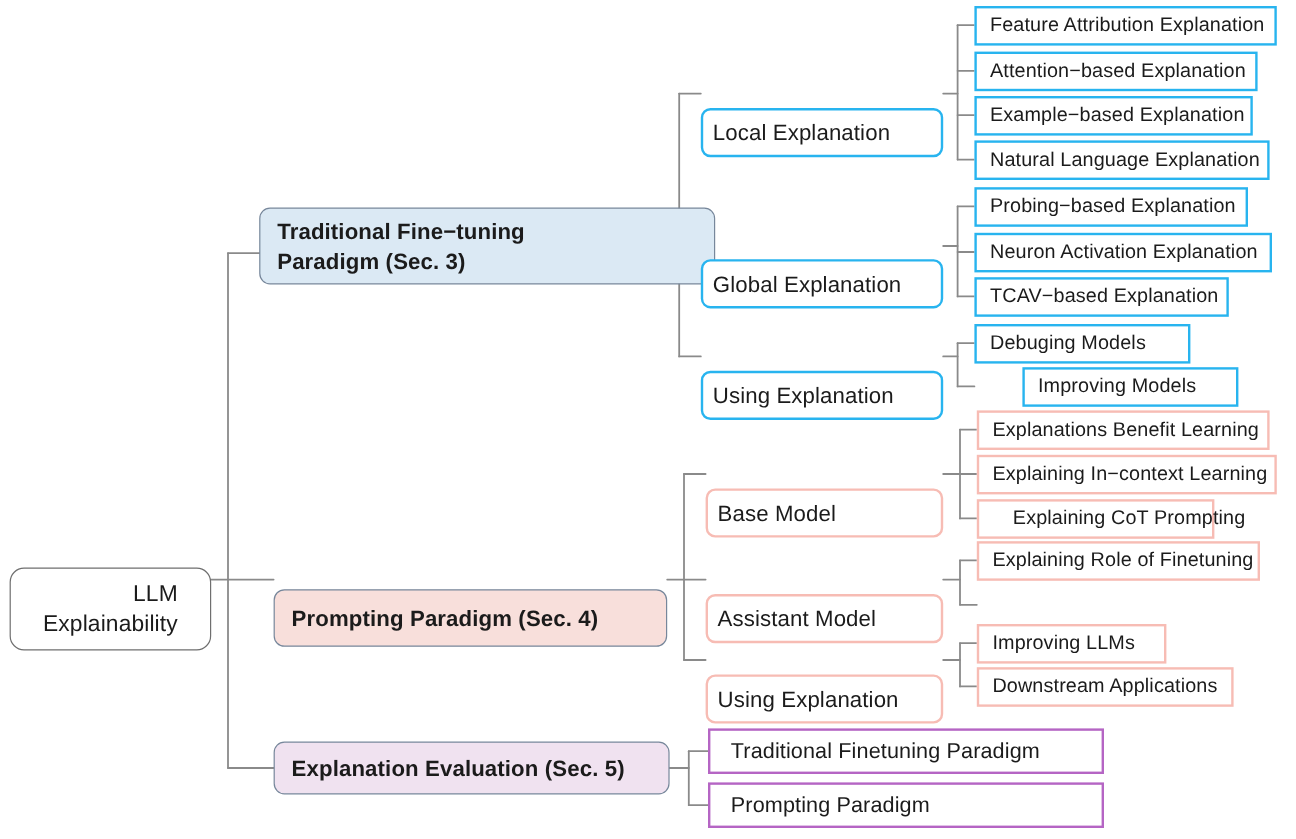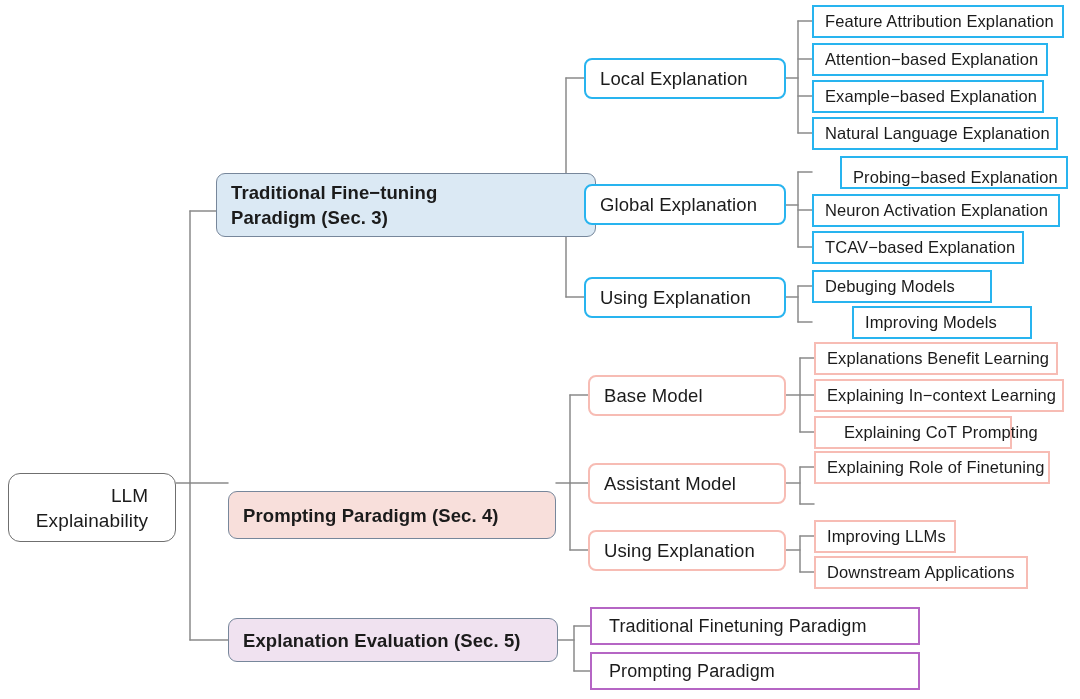--- a/index.html
+++ b/index.html
@@ -50,21 +50,22 @@
   .n-sec.blue{background:#dbe9f4;}
   .n-sec.pink{background:#f8dfdb;}
   .n-sec.purple{background:#f0e2f0;}
 
   
   .n-cat{
     background:#ffffff;
     border-width:2.2px;
     border-style:solid;
     font-size:18.5px;
-    padding-left:14px;
+    padding-left:8px;
+    margin-top:32px;
   }
   .n-cat.blue{border-color:#28b4ef;}
   .n-cat.pink{border-color:#f7bcb4;}
 
   
   .n-leaf{
     background:#ffffff;
     border-width:2.2px;
     border-style:solid;
     border-radius:0;
@@ -172,21 +173,21 @@
   <div class="node n-leaf blue" style="left:812px;top:43px;width:236px;height:33px;">
     <span class="lbl">Attention−based Explanation</span>
   </div>
   <div class="node n-leaf blue" style="left:812px;top:80px;width:232px;height:33px;">
     <span class="lbl">Example−based Explanation</span>
   </div>
   <div class="node n-leaf blue" style="left:812px;top:117px;width:246px;height:33px;">
     <span class="lbl">Natural Language Explanation</span>
   </div>
 
-  <div class="node n-leaf blue" style="left:840px;top:156px;width:228px;height:33px;align-items:flex-end;">
+  <div class="node n-leaf blue" style="left:812px;top:156px;width:228px;height:33px;">
     <span class="lbl">Probing−based Explanation</span>
   </div>
   <div class="node n-leaf blue" style="left:812px;top:194px;width:248px;height:33px;">
     <span class="lbl">Neuron Activation Explanation</span>
   </div>
   <div class="node n-leaf blue" style="left:812px;top:231px;width:212px;height:33px;">
     <span class="lbl">TCAV−based Explanation</span>
   </div>
 
   <div class="node n-leaf blue" style="left:812px;top:270px;width:180px;height:33px;">
@@ -217,21 +218,21 @@
     <span class="lbl">Explaining In−context Learning</span>
   </div>
   <div class="node n-leaf pink" style="left:814px;top:416px;width:198px;height:33px;padding-left:28px;">
     <span class="lbl">Explaining CoT Prompting</span>
   </div>
 
   <div class="node n-leaf pink" style="left:814px;top:451px;width:236px;height:33px;">
     <span class="lbl">Explaining Role of Finetuning</span>
   </div>
 
-  <div class="node n-leaf pink" style="left:814px;top:520px;width:142px;height:33px;">
+  <div class="node n-leaf pink" style="left:814px;top:520px;width:158px;height:33px;">
     <span class="lbl">Improving LLMs</span>
   </div>
   <div class="node n-leaf pink" style="left:814px;top:556px;width:214px;height:33px;">
     <span class="lbl">Downstream Applications</span>
   </div>
 
   <div class="node n-sec purple" style="left:228px;top:618px;width:330px;height:44px;">
     <span class="lbl">Explanation Evaluation (Sec. 5)</span>
   </div>
 

